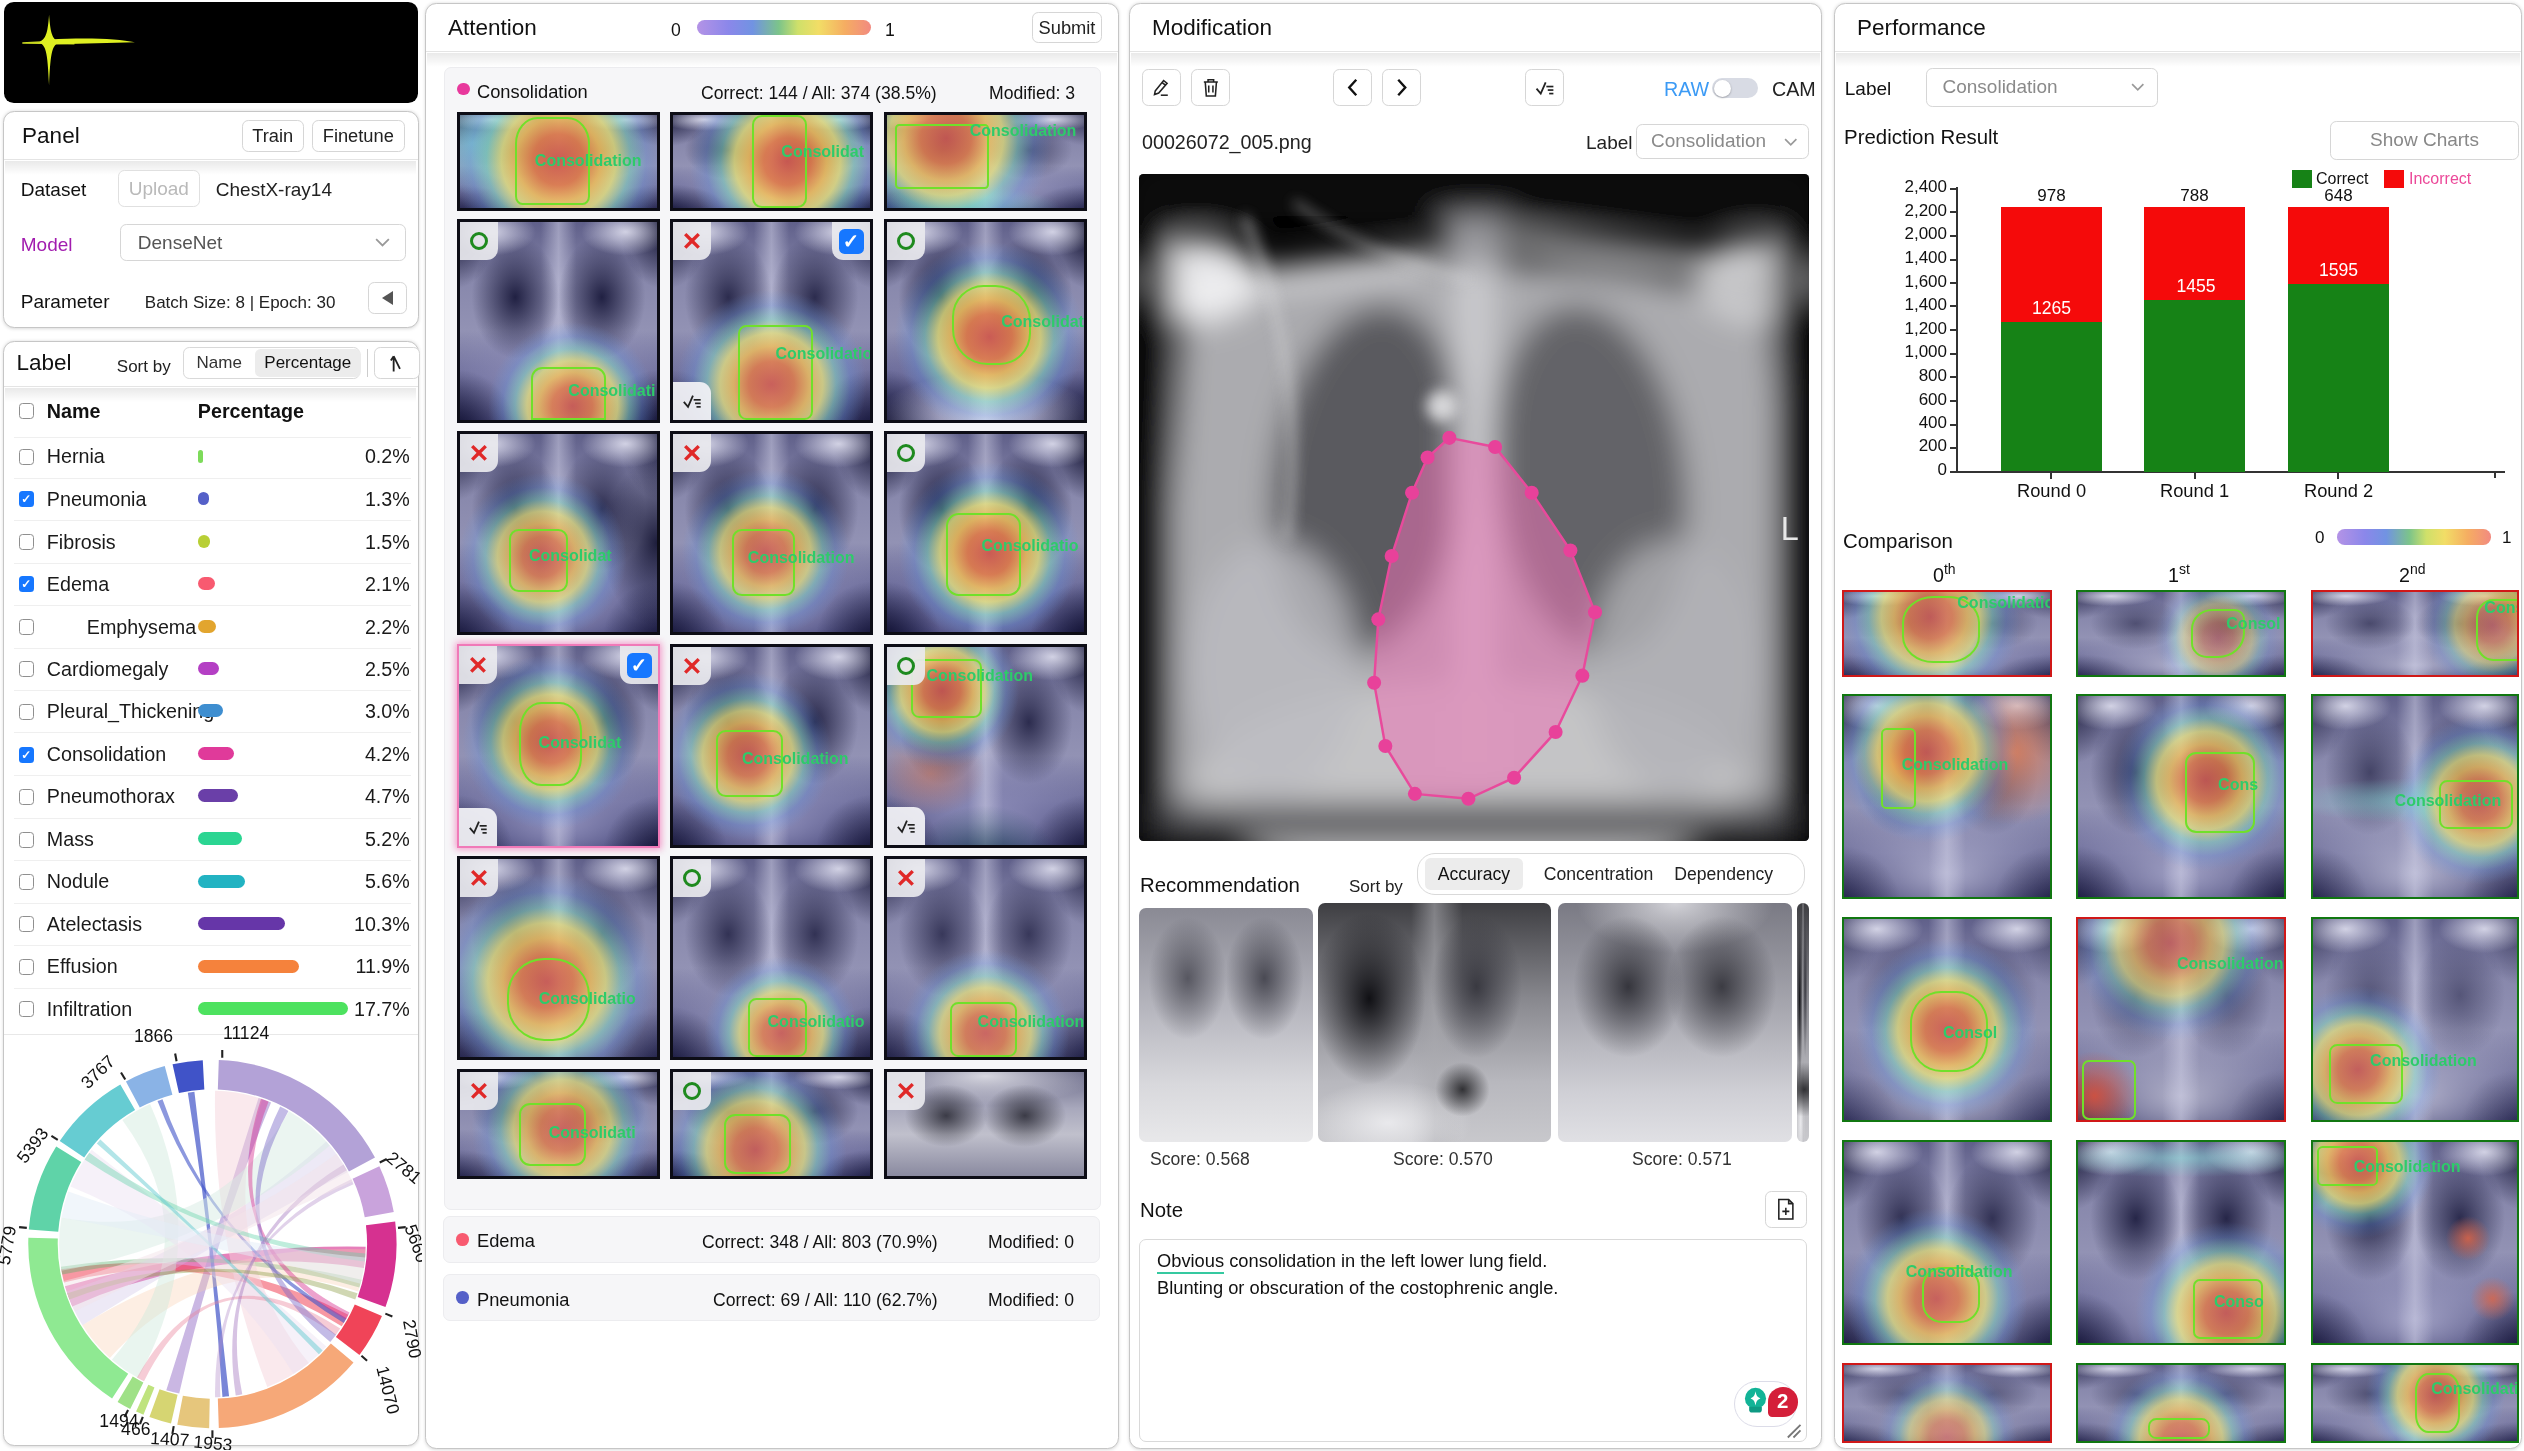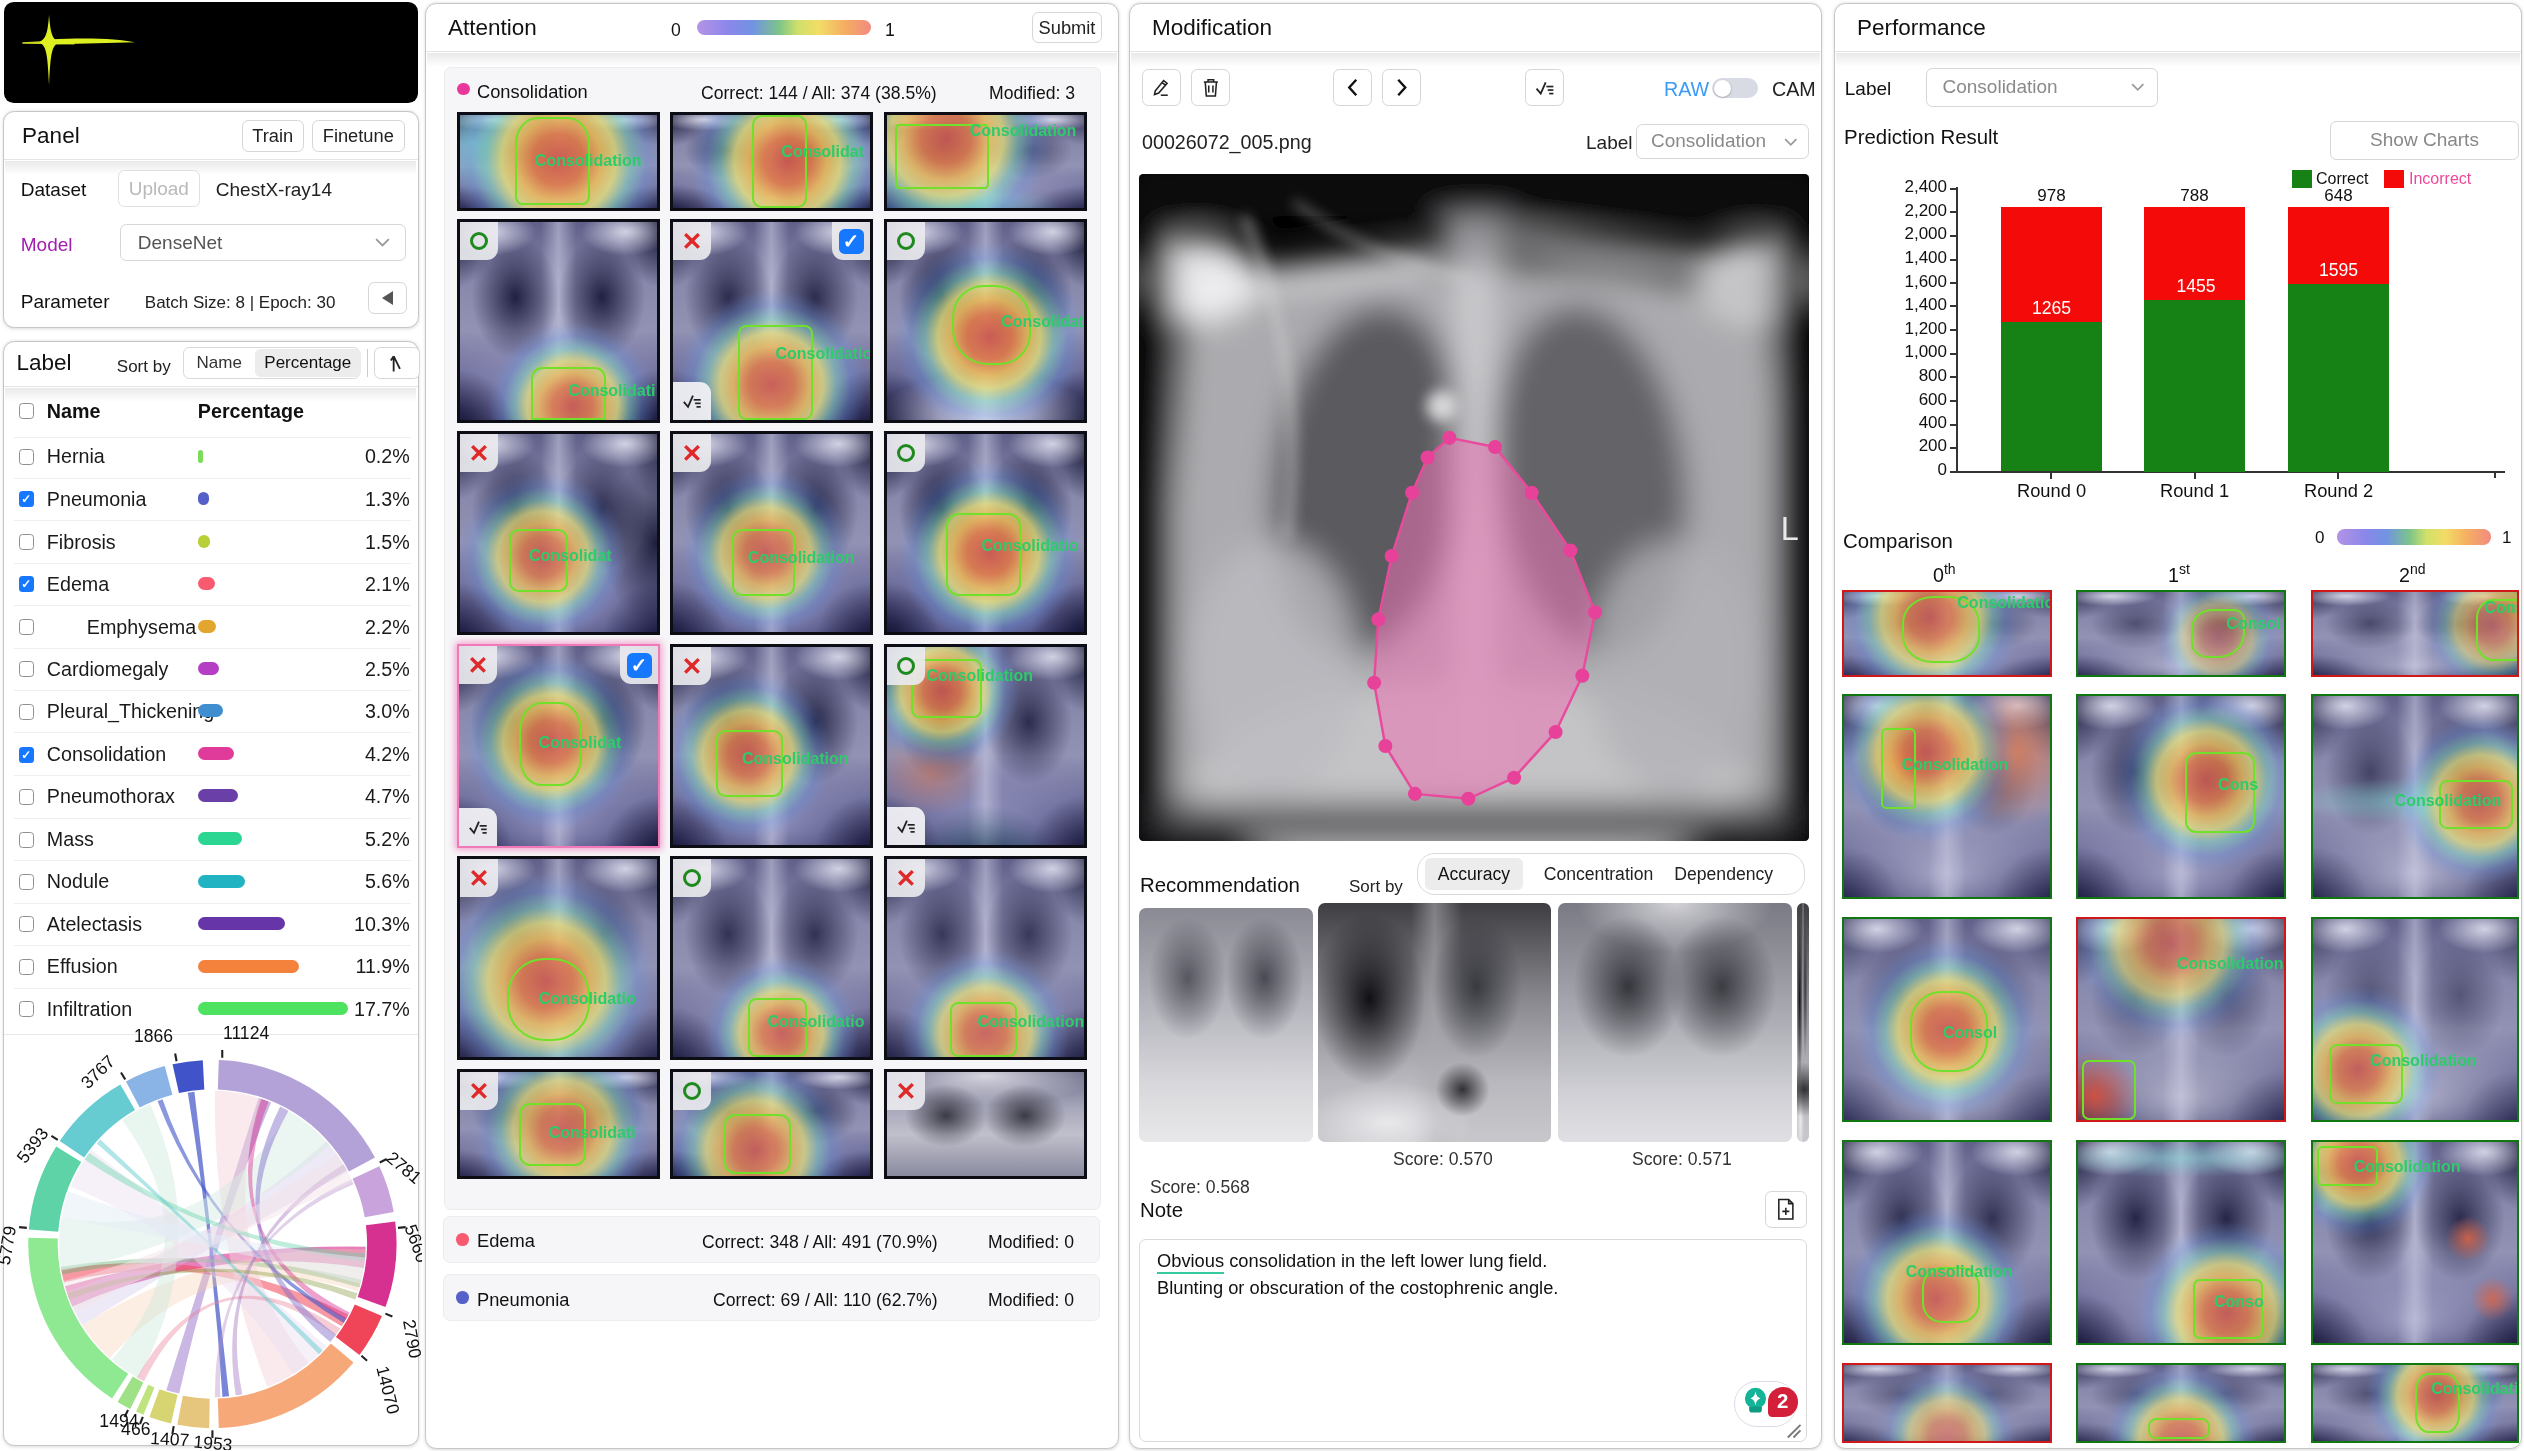--- a/index.html
+++ b/index.html
@@ -334,21 +334,21 @@
     </div>
   </div>
 <div style="position:absolute;left:884px;top:1069px;width:203px;height:110px;border:3.5px solid #0d0d16;box-sizing:border-box;background:radial-gradient(ellipse 28% 40% at 30% 42%, rgba(30,30,40,.8), rgba(30,30,40,0) 75%),radial-gradient(ellipse 28% 40% at 70% 42%, rgba(30,30,40,.8), rgba(30,30,40,0) 75%),radial-gradient(ellipse 80% 40% at 50% 4%, rgba(225,225,232,.9), rgba(225,225,232,0) 70%),linear-gradient(180deg,#6a6a88 0%,#a8a8bc 35%,#c0c0cc 60%,#8a8aa0 100%);overflow:hidden;">
     <div style="position:absolute;left:0;top:0;width:38px;height:38px;background:rgba(233,233,238,.92);border-bottom-right-radius:11.3px;display:flex;align-items:center;justify-content:center;">
       <div style="color:#e02828;font-size:25px;font-weight:700;line-height:1;">✕</div>
     </div>
   </div>
 <div class="abs" style="left:443px;top:1216px;width:657px;height:47px;background:#f6f6f8;border:1.4px solid #ececef;border-radius:7px;"></div>
 <div class="abs" style="left:456px;top:1233px;width:12.7px;height:12.7px;border-radius:50%;background:#f85a70;"></div>
 <div class="abs" style="left:477px;top:1230px;font-size:18.3px;color:#111;">Edema</div>
-<div class="abs" style="left:702px;top:1232px;font-size:17.6px;color:#111;">Correct: 348 / All: 491 (70.9%)</div>
+<div class="abs" style="left:702px;top:1232px;font-size:17.6px;color:#111;">Correct: 348 / All: 803 (70.9%)</div>
 <div class="abs" style="left:988px;top:1232px;font-size:17.6px;color:#111;">Modified: 0</div>
 <div class="abs" style="left:443px;top:1274px;width:657px;height:47px;background:#f6f6f8;border:1.4px solid #ececef;border-radius:7px;"></div>
 <div class="abs" style="left:456px;top:1291px;width:12.7px;height:12.7px;border-radius:50%;background:#5560c8;"></div>
 <div class="abs" style="left:477px;top:1289px;font-size:18.3px;color:#111;">Pneumonia</div>
 <div class="abs" style="left:713px;top:1290px;font-size:17.6px;color:#111;">Correct: 69 / All: 110 (62.7%)</div>
 <div class="abs" style="left:988px;top:1290px;font-size:17.6px;color:#111;">Modified: 0</div>
 <div class="card" style="left:1129px;top:2.8px;width:693px;height:1446px;">
     <div class="abs ttl" style="left:22px;top:11.3px;">Modification</div>
     <div class="abs" style="left:0;top:47px;width:100%;border-top:1.4px solid #e4e4e4;"></div>
     <div class="hshadow" style="top:49px;"></div>
@@ -447,21 +447,21 @@
 <div class="abs" style="left:1349px;top:877px;font-size:17px;color:#222;">Sort by</div>
 <div class="abs" style="left:1417px;top:853px;width:388px;height:42px;border:1.4px solid #d9d9d9;border-radius:18px;background:#fff;display:flex;align-items:center;">
     <div style="font-size:17.6px;color:#111;background:#ececec;border-radius:5.6px;padding:5.6px 12.7px;margin-left:7px;">Accuracy</div>
     <div style="font-size:17.6px;color:#222;padding:0 21px;">Concentration</div>
     <div style="font-size:17.6px;color:#222;">Dependency</div>
   </div>
 <div class="abs" style="left:1139px;top:908px;width:174px;height:234px;border-radius:7px;background:radial-gradient(ellipse 30% 35% at 28% 30%, rgba(60,60,70,.75), rgba(60,60,70,0) 75%),radial-gradient(ellipse 30% 35% at 72% 30%, rgba(50,50,60,.8), rgba(50,50,60,0) 75%),linear-gradient(180deg,#8a8a94 0%,#b8b8c0 45%,#d8d8dc 75%,#e8e8ea 100%);"></div>
 <div class="abs" style="left:1318px;top:903px;width:233px;height:239px;border-radius:7px;background:radial-gradient(ellipse 30% 45% at 22% 40%, rgba(10,10,14,.95), rgba(10,10,14,0) 80%),radial-gradient(ellipse 26% 40% at 68% 35%, rgba(40,40,48,.8), rgba(40,40,48,0) 75%),radial-gradient(circle 32px at 62% 78%, rgba(25,25,28,.85), rgba(25,25,28,0) 85%),radial-gradient(ellipse 45% 22% at 30% 92%, rgba(235,235,238,.95), rgba(235,235,238,0) 80%),linear-gradient(90deg, rgba(150,150,155,0) 40%, rgba(170,170,175,.6) 50%, rgba(150,150,155,0) 62%),linear-gradient(180deg,#3e3e42 0%,#88888e 40%,#b8b8be 75%,#c8c8cc 100%);"></div>
 <div class="abs" style="left:1558px;top:903px;width:234px;height:239px;border-radius:7px;background:radial-gradient(ellipse 30% 38% at 30% 35%, rgba(35,35,42,.85), rgba(35,35,42,0) 78%),radial-gradient(ellipse 30% 38% at 70% 35%, rgba(35,35,42,.8), rgba(35,35,42,0) 78%),radial-gradient(ellipse 60% 30% at 50% 0%, rgba(220,220,225,.9), rgba(220,220,225,0) 70%),linear-gradient(180deg,#7a7a84 0%,#a8a8b0 45%,#d0d0d6 80%,#e0e0e4 100%);"></div>
 <div class="abs" style="left:1797px;top:903px;width:12px;height:239px;border-radius:7px;background:radial-gradient(ellipse 30% 45% at 22% 40%, rgba(10,10,14,.95), rgba(10,10,14,0) 80%),radial-gradient(ellipse 26% 40% at 68% 35%, rgba(40,40,48,.8), rgba(40,40,48,0) 75%),radial-gradient(circle 32px at 62% 78%, rgba(25,25,28,.85), rgba(25,25,28,0) 85%),radial-gradient(ellipse 45% 22% at 30% 92%, rgba(235,235,238,.95), rgba(235,235,238,0) 80%),linear-gradient(90deg, rgba(150,150,155,0) 40%, rgba(170,170,175,.6) 50%, rgba(150,150,155,0) 62%),linear-gradient(180deg,#3e3e42 0%,#88888e 40%,#b8b8be 75%,#c8c8cc 100%);"></div>
-<div class="abs" style="left:1150px;top:1149px;font-size:17.6px;color:#333;margin-top:28px;">Score: 0.568</div>
+<div class="abs" style="left:1150px;top:1149px;font-size:17.6px;color:#333;">Score: 0.568</div>
 <div class="abs" style="left:1393px;top:1149px;font-size:17.6px;color:#333;">Score: 0.570</div>
 <div class="abs" style="left:1632px;top:1149px;font-size:17.6px;color:#333;">Score: 0.571</div>
 <div class="abs" style="left:1140px;top:1199px;font-size:20.4px;color:#111;">Note</div>
 <div class="btn" style="left:1765px;top:1191px;width:42px;height:37px;">
     <svg width="19.7" height="22.5" viewBox="0 0 28 32">
       <path d="M4 2 H18 L24 8 V30 H4 Z M18 2 V8 H24" stroke="#222" stroke-width="2.2" fill="none"></path>
       <path d="M14 14 V24 M9 19 H19" stroke="#222" stroke-width="2.2"></path>
     </svg>
   </div>
 <div class="abs" style="left:1139px;top:1239px;width:668px;height:203px;border:1.4px solid #d9d9d9;border-radius:7px;background:#fff;"></div>

